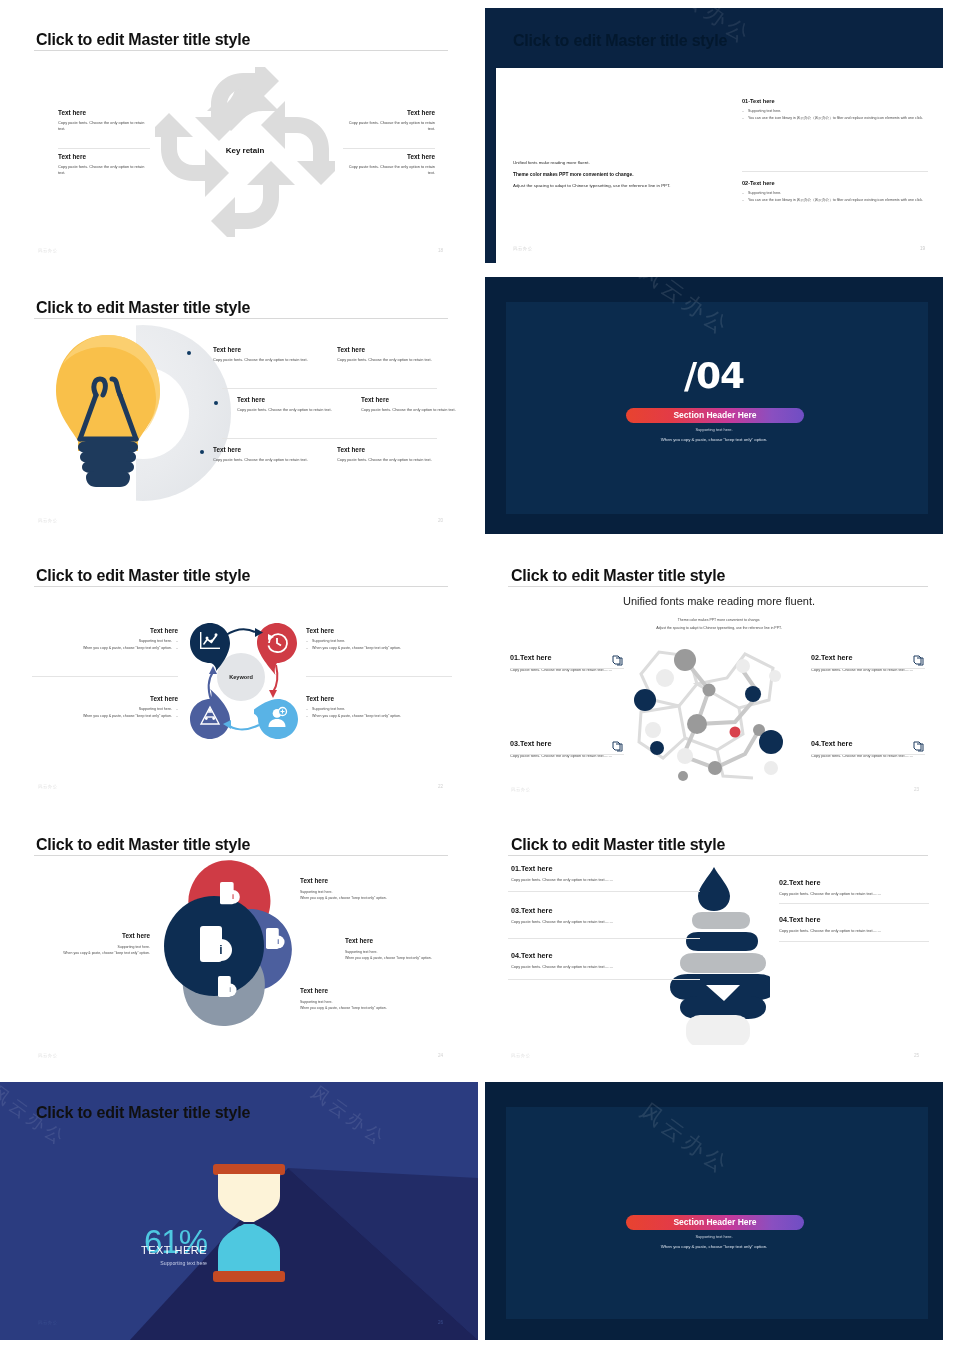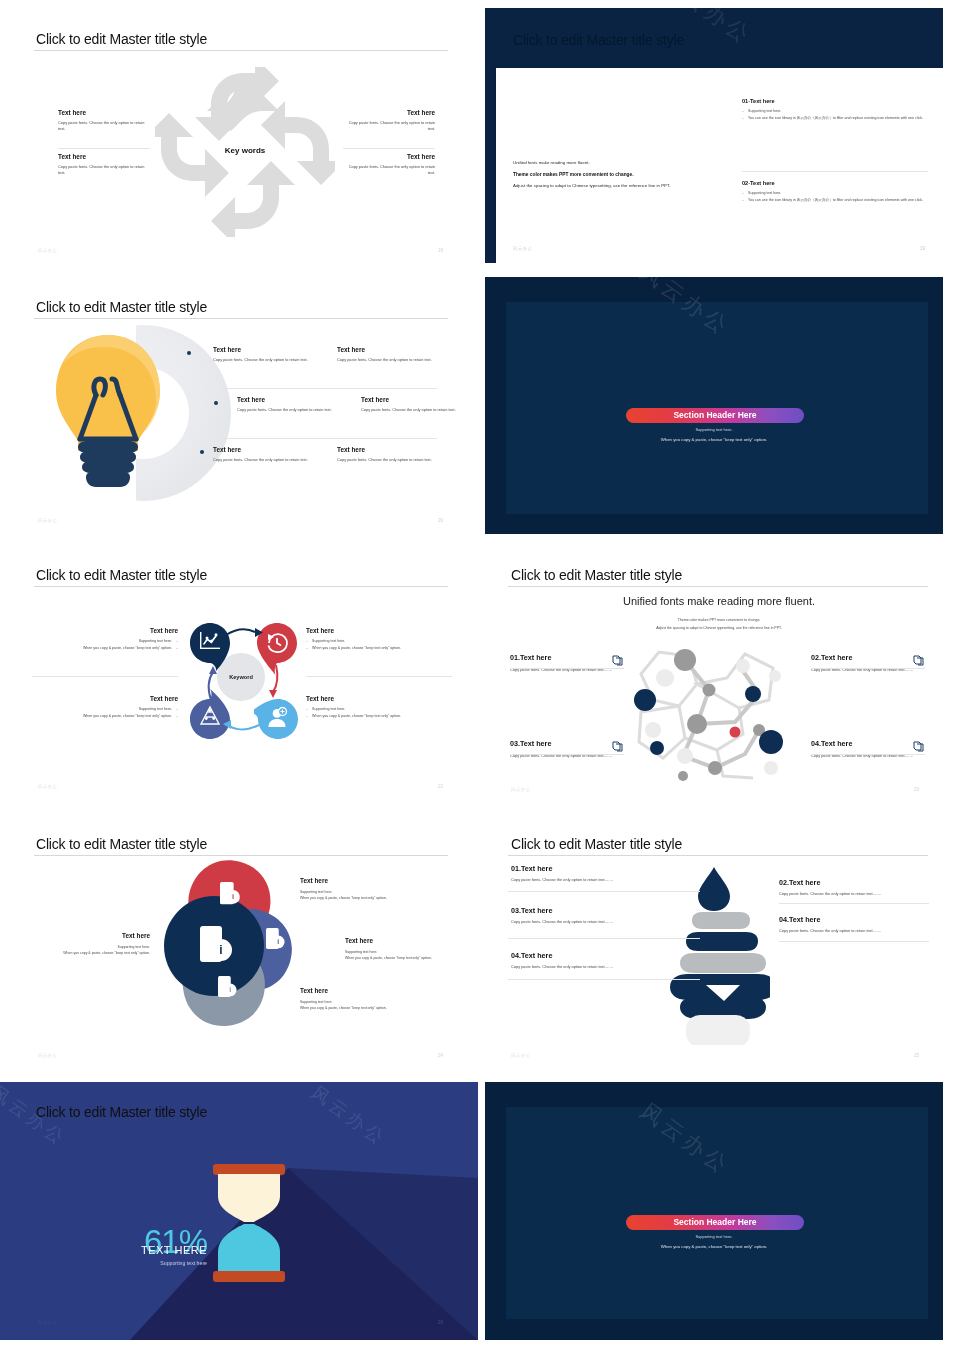--- a/index.html
+++ b/index.html
@@ -12,21 +12,21 @@
   .page { position: relative; width: 960px; height: 1352px; background: #fff; }
 
   
   .slide { position: absolute; overflow: hidden; }
   .slide-white { background: #ffffff; }
   .slide-dark  { background: #0a2342; }
   .slide-navy  { background: #07203d; }
 
   
   .mtitle {
-    font-size: 14px; font-weight: normal; color: #111;
+    font-size: 16px; font-weight: bold; color: #111;
     letter-spacing: -0.2px; white-space: nowrap;
   }
   .mtitle.on-dark { color: #03182e; }
   .mtitle.on-blue { color: #101010; }
   .title-rule { height: 1px; background: #d8d8d8; }
 
   .footer-logo { font-size: 4.4px; color: #dcdcdc; letter-spacing: .5px; }
   .footer-num  { font-size: 4.6px; color: #d2d2d2; }
   .footer-logo.blue { color: #3b4f8f; }
   .footer-num.blue  { color: #3b4f8f; }
@@ -107,21 +107,21 @@
 
     <svg class="recycle" style="left:155px;top:67px;" width="180" height="170" viewBox="0 0 180 170">
       <g fill="#dcdcdc">
         <path d="M88 8 L124 44 L108 44 Q96 44 88 52 L76 64 L60 48 L72 36 Q80 28 80 20 L80 12 Z M70 26 L52 44 L68 44 Z"></path>
         <path d="M88 6 C70 6 56 20 56 38 L56 50 L40 50 L64 74 L88 50 L72 50 L72 38 C72 29 79 22 88 22 L100 22 L100 38 L124 14 L100 -10 L100 6 Z"></path>
         <path d="M174 82 C174 64 160 50 142 50 L130 50 L130 34 L106 58 L130 82 L130 66 L142 66 C151 66 158 73 158 82 L158 94 L142 94 L166 118 L190 94 L174 94 Z"></path>
         <path d="M6 82 C6 100 20 114 38 114 L50 114 L50 130 L74 106 L50 82 L50 98 L38 98 C29 98 22 91 22 82 L22 70 L38 70 L14 46 L-10 70 L6 70 Z"></path>
         <path d="M92 162 C110 162 124 148 124 130 L124 118 L140 118 L116 94 L92 118 L108 118 L108 130 C108 139 101 146 92 146 L80 146 L80 130 L56 154 L80 178 L80 162 Z"></path>
       </g>
     </svg>
-    <div style="position:absolute;left:190px;top:146px;width:110px;text-align:center;font-size:8px;font-weight:bold;color:#111;">Key words</div>
+    <div style="position:absolute;left:190px;top:146px;width:110px;text-align:center;font-size:8px;font-weight:bold;color:#111;">Key retain</div>
 
     <div style="position:absolute;left:58px;top:109px;width:92px;">
       <div class="h-sm">Text here</div>
       <div class="p-xs" style="margin-top:4px;">Copy paste fonts. Choose the only option to retain text.</div>
     </div>
     <div class="hr-th" style="position:absolute;left:58px;top:148px;width:92px;"></div>
     <div style="position:absolute;left:58px;top:153px;width:92px;">
       <div class="h-sm">Text here</div>
       <div class="p-xs" style="margin-top:4px;">Copy paste fonts. Choose the only option to retain text.</div>
     </div>
@@ -229,20 +229,21 @@
       <div class="p-xs" style="margin-top:4px;">Copy paste fonts. Choose the only option to retain text.</div>
     </div>
 
     <div class="footer-logo" style="position:absolute;left:38px;top:243px;">风云办公</div>
     <div class="footer-num" style="position:absolute;left:438px;top:243px;">20</div>
   </div>
 
   <div class="slide slide-navy" style="left:485px;top:277px;width:458px;height:257px;">
     <div style="position:absolute;left:21px;top:25px;width:422px;height:212px;background:#0b2b4d;"></div>
     <div class="wm lite" style="left:148px;top:8px;">风云办公</div>
+    <div class="sec-num" style="position:absolute;left:129px;top:78px;width:200px;">/04</div>
     <div class="sec-pill" style="position:absolute;left:141px;top:131px;width:178px;">Section Header Here</div>
     <div class="sec-sub" style="position:absolute;left:129px;top:150px;width:200px;">Supporting text here.</div>
     <div class="sec-sub2" style="position:absolute;left:109px;top:160px;width:240px;">When you copy &amp; paste, choose "keep text only" option.</div>
   </div>
 
   <div class="slide slide-white" style="left:0;top:545px;width:480px;height:270px;">
     <div class="mtitle" style="position:absolute;left:36px;top:22px;">Click to edit Master title style</div>
     <div class="title-rule" style="position:absolute;left:34px;top:41px;width:414px;"></div>
 
     <div class="kw-circle" style="left:217px;top:108px;width:48px;height:48px;">

